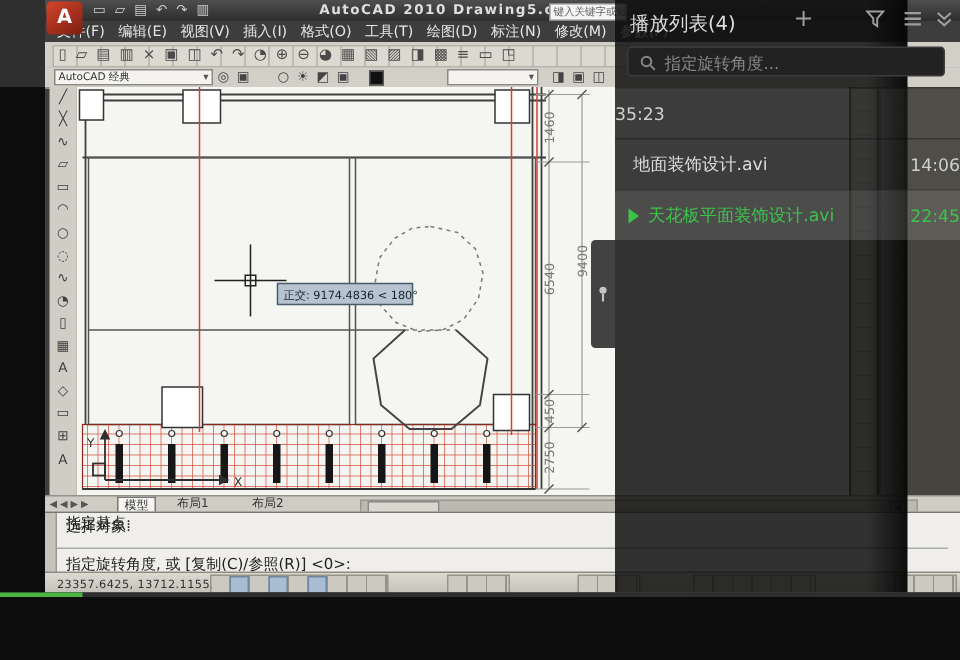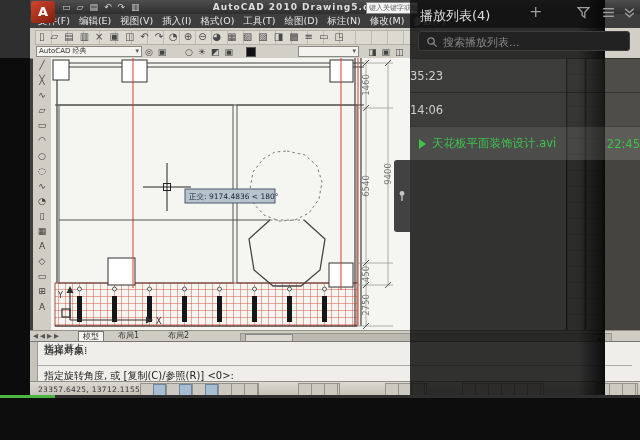--- a/index.html
+++ b/index.html
@@ -333,28 +333,29 @@
             <path d="M2 6.5 L6 10 L10 6.5"></path>
           </g>
         </svg>
     </span>
 
     <div class="pl-search">
       <svg width="12" height="12" viewBox="0 0 12 12" style="position:absolute;left:7px;top:4px;">
         <circle cx="5" cy="5" r="3.2" fill="none" stroke="#878787" stroke-width="1.3"></circle>
         <line x1="7.6" y1="7.6" x2="10.6" y2="10.6" stroke="#878787" stroke-width="1.3"></line>
       </svg>
-      <span>搜索播放列表...</span>
+      <span>指定旋转角度...</span>
     </div>
 
     <div class="pl-rows">
       <div class="pl-row">
         <span class="d">35:23</span>
       </div>
       <div class="pl-row">
+        <span class="t">地面装饰设计.avi</span>
         <span class="d">14:06</span>
       </div>
       <div class="pl-row playing">
         <span class="playmark"></span>
         <span class="t">天花板平面装饰设计.avi</span>
         <span class="d">22:45</span>
       </div>
     </div>
 
     <div class="pintab">

